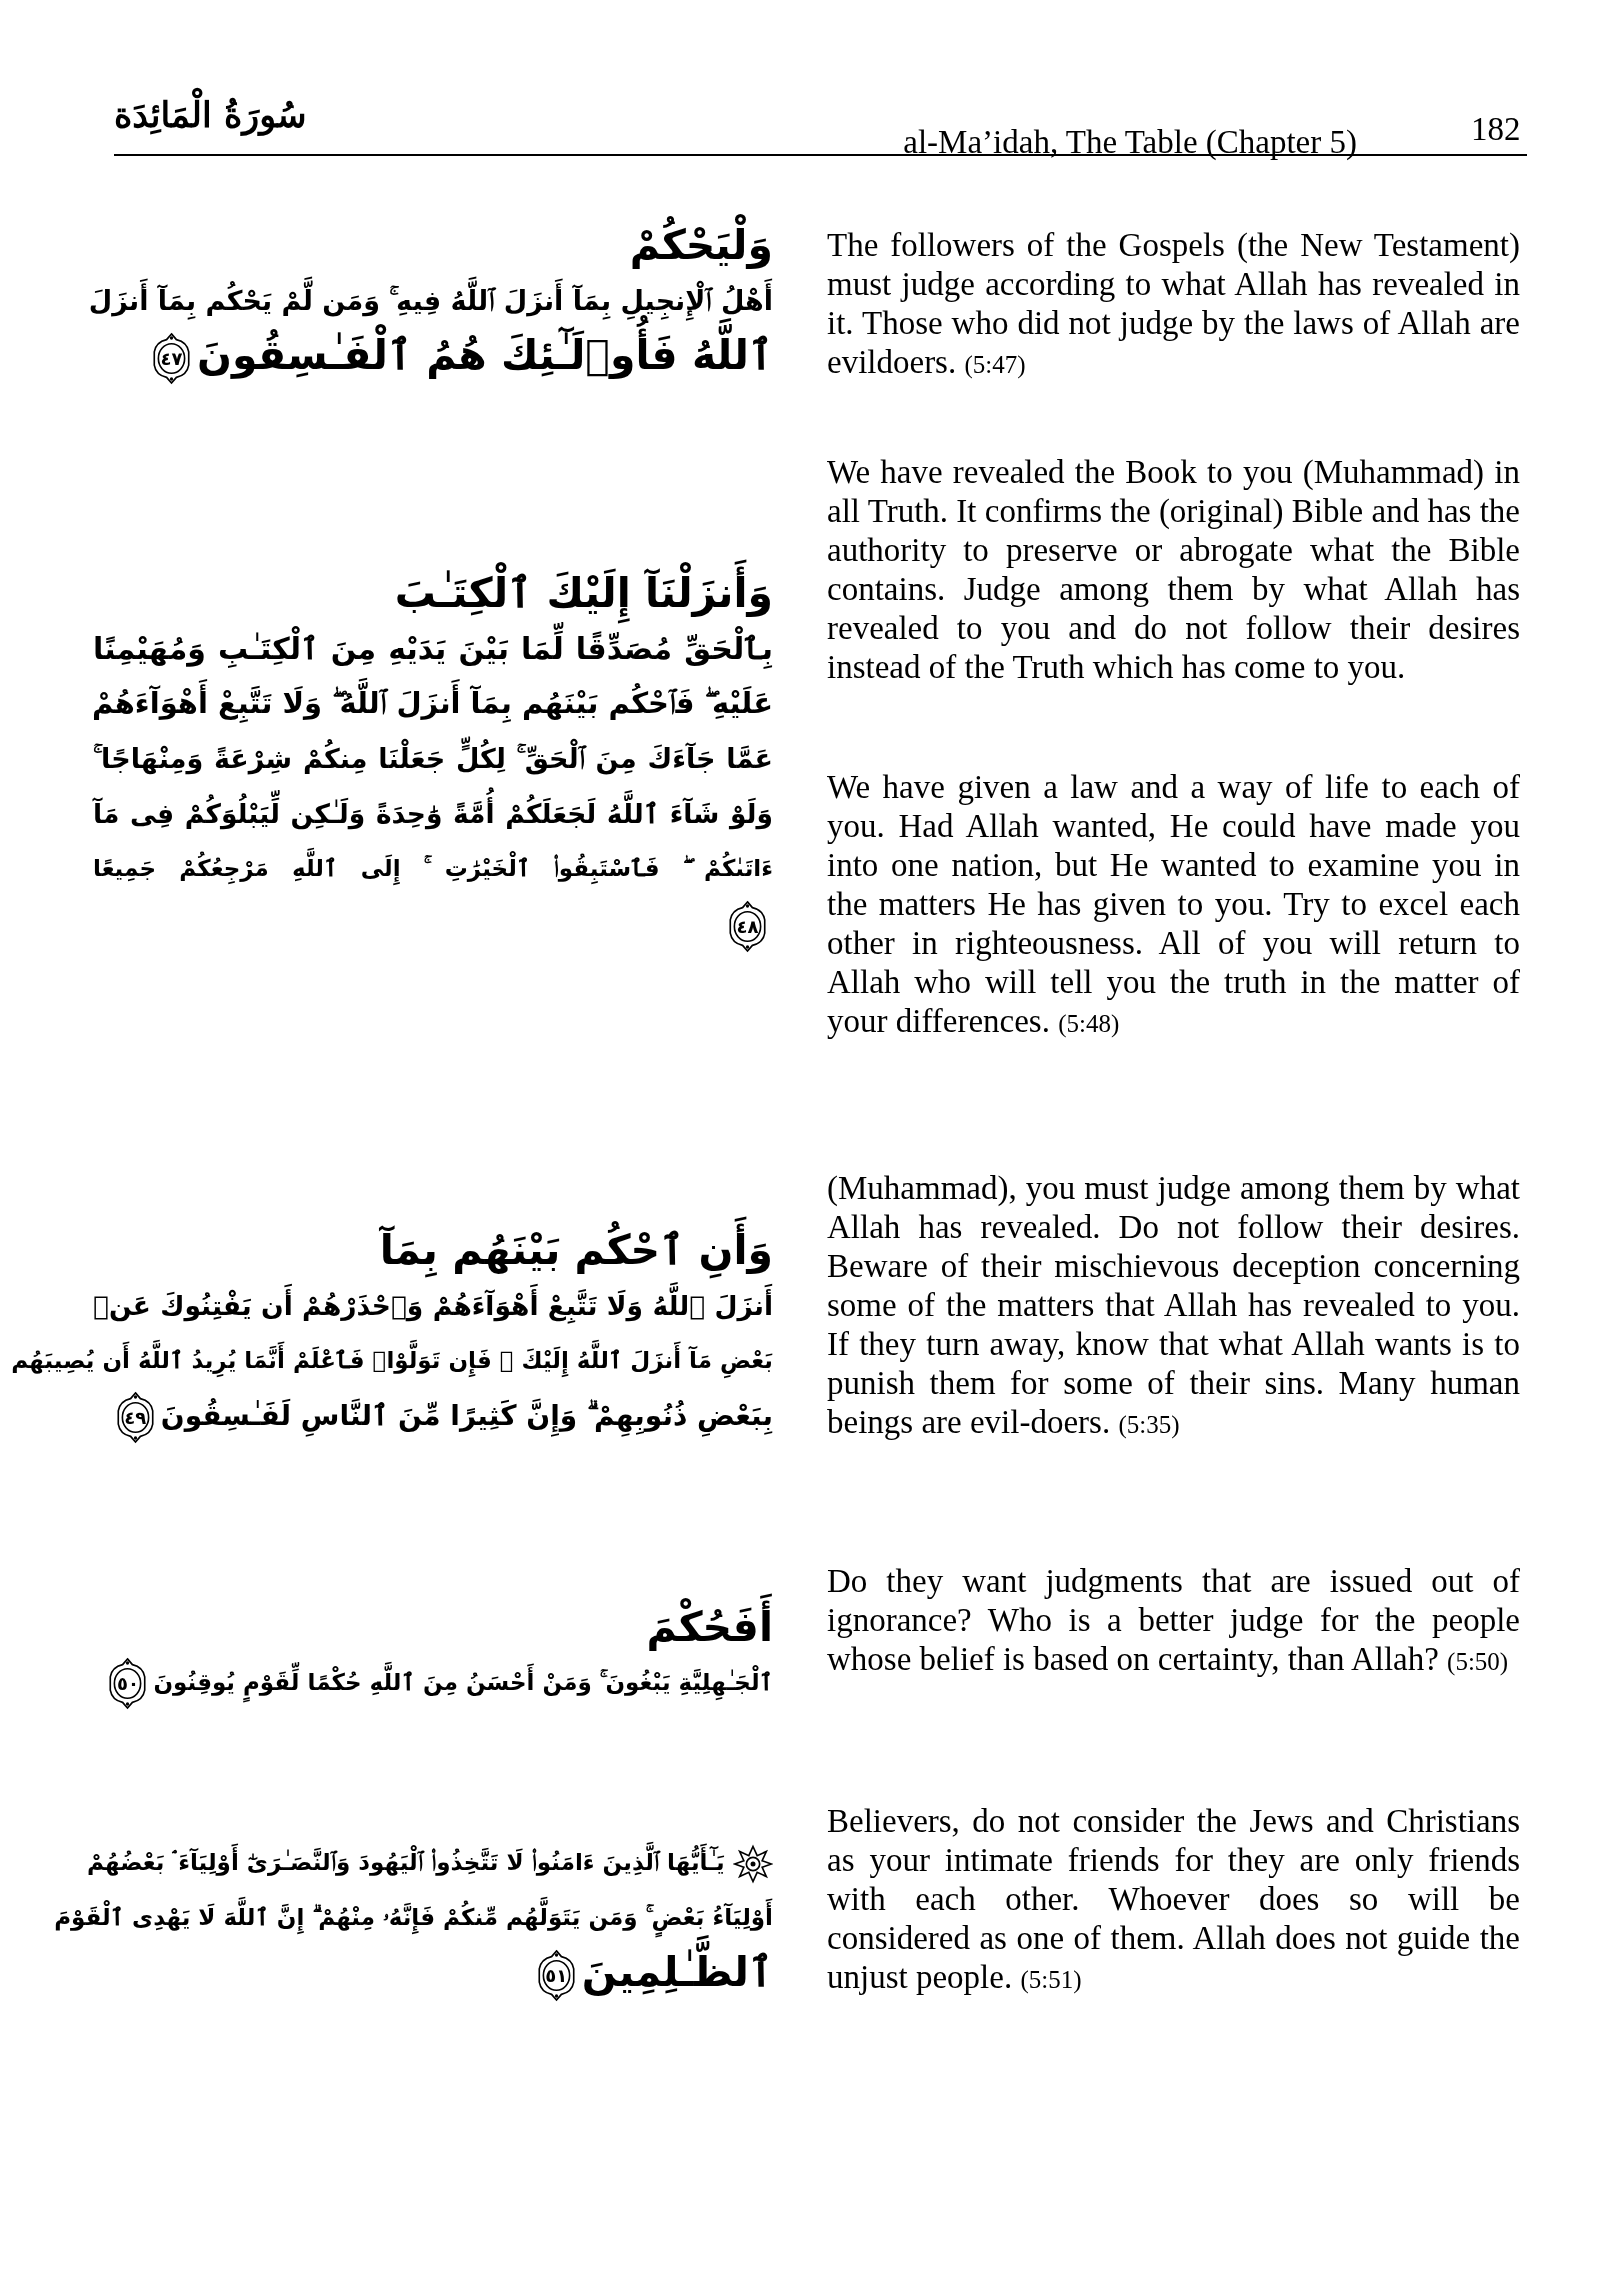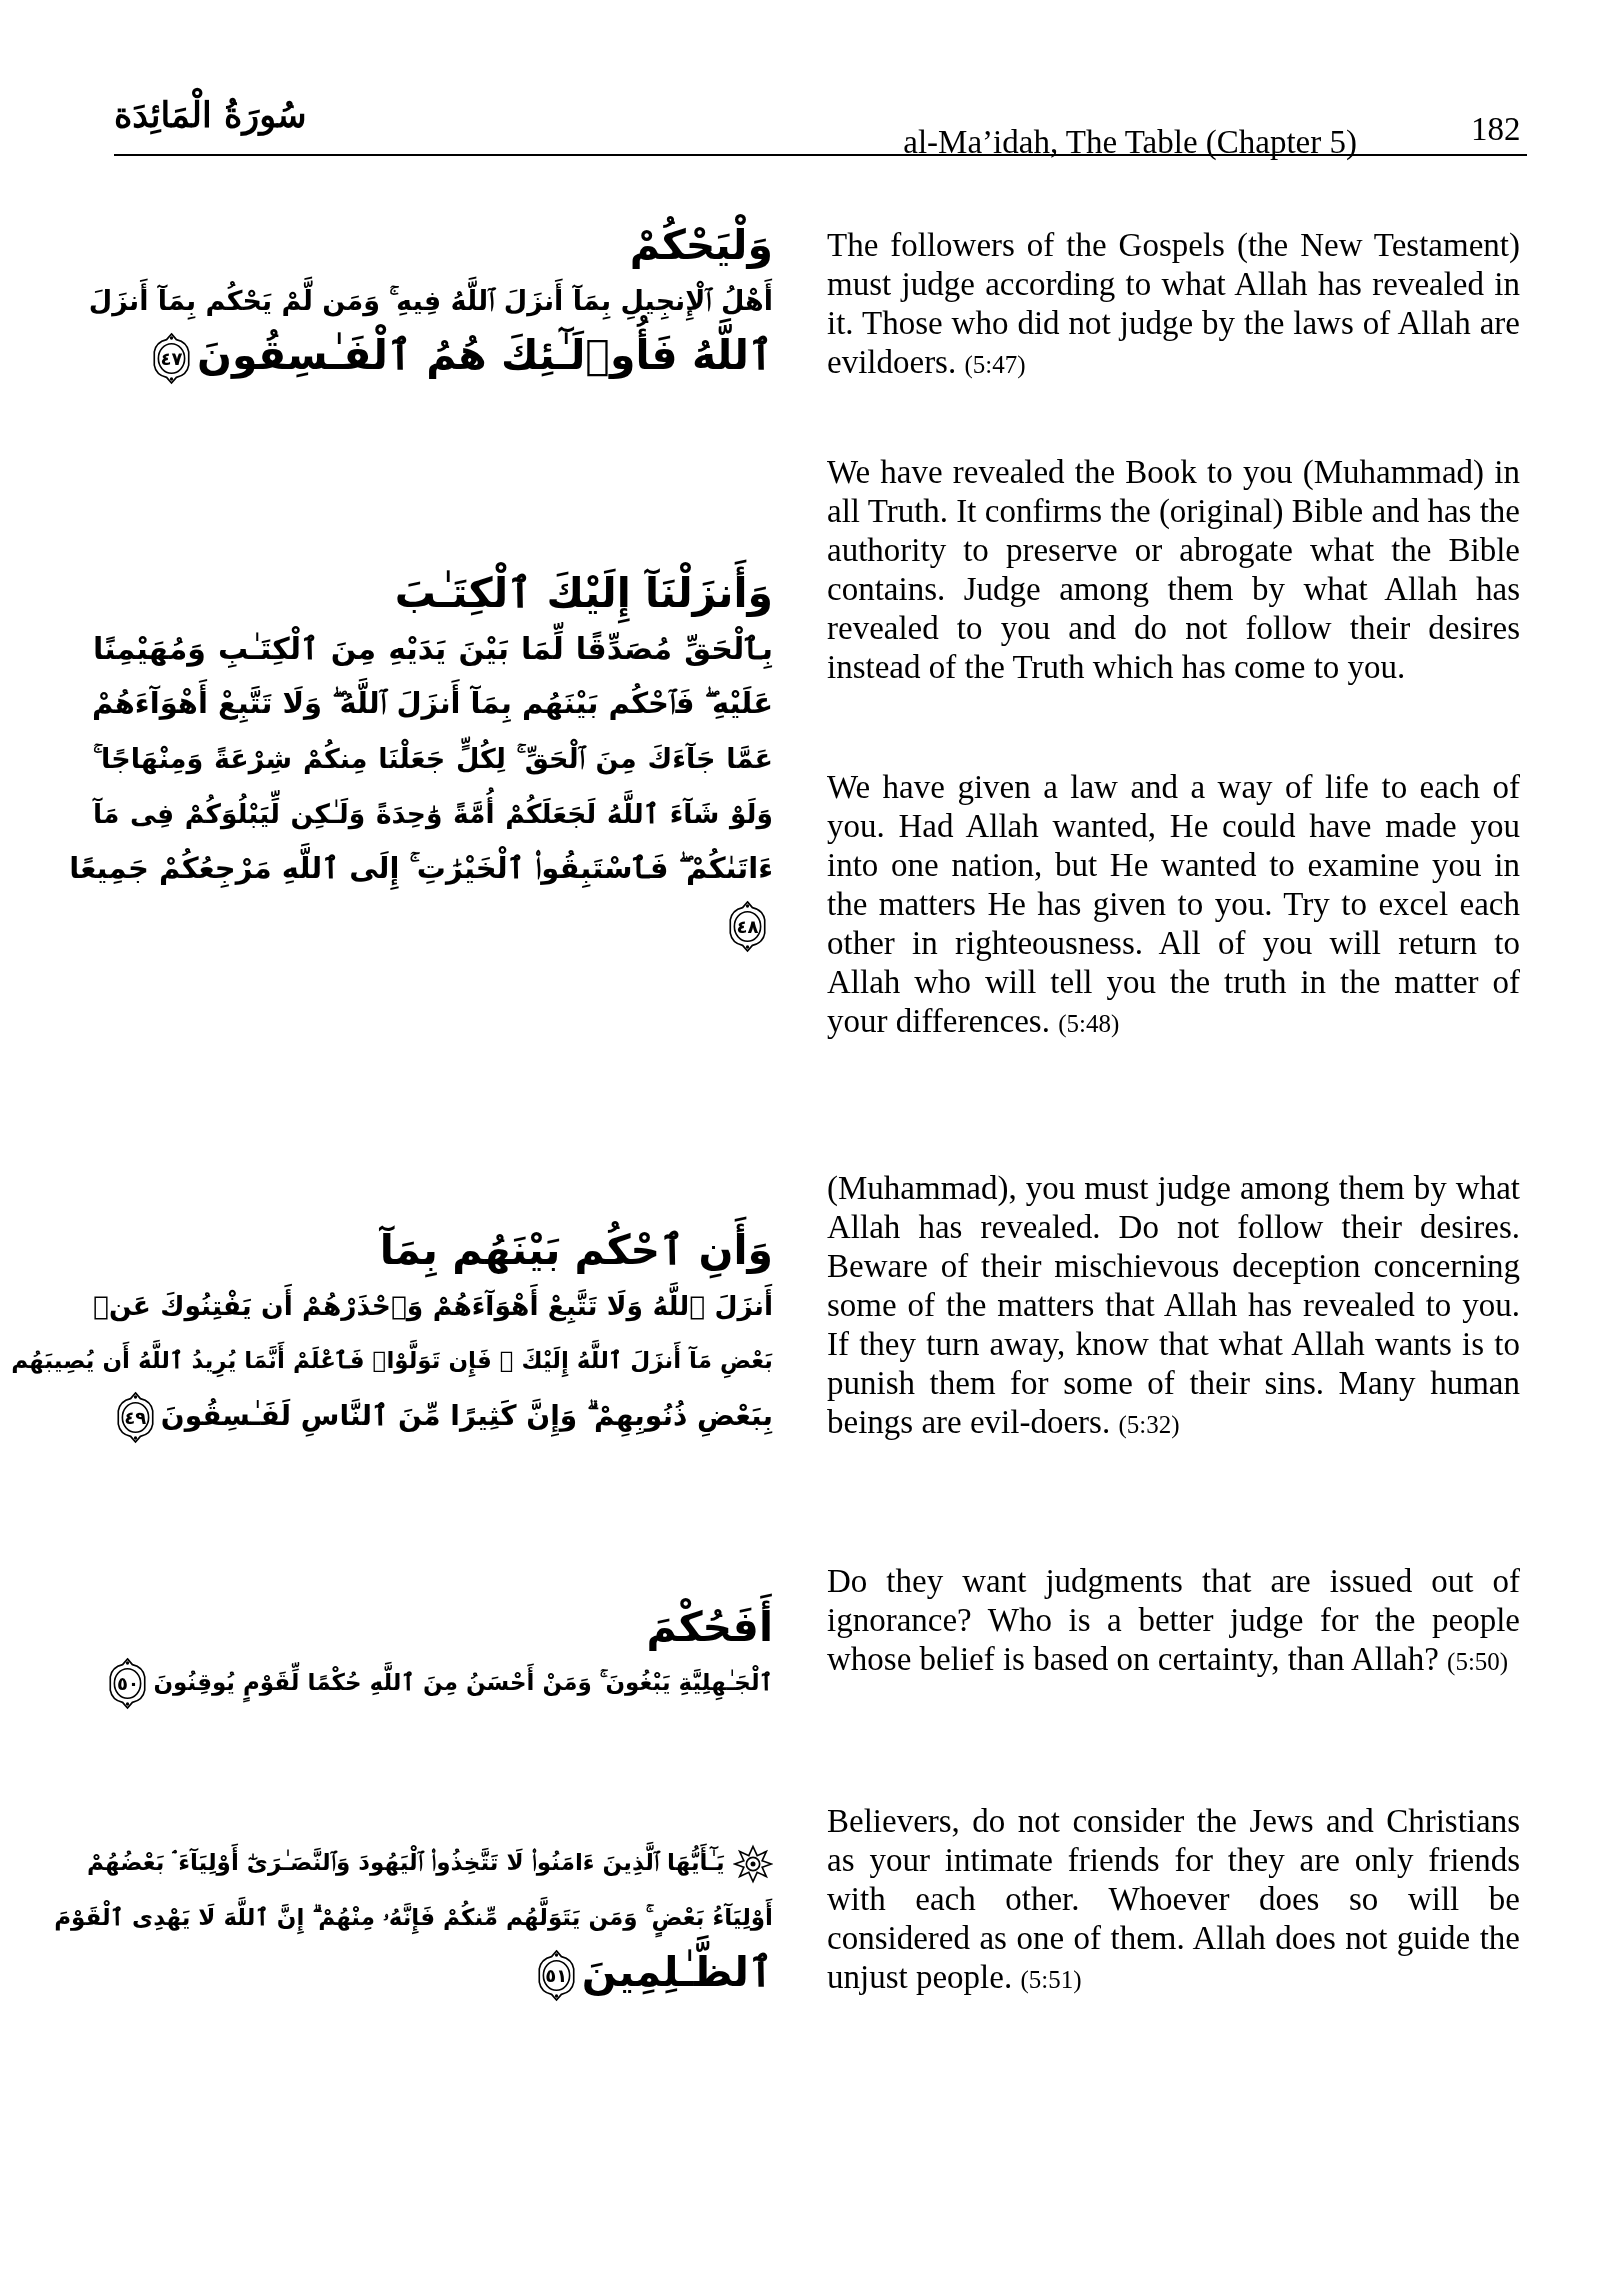--- a/index.html
+++ b/index.html
@@ -53,42 +53,42 @@
 <div class="en-block" style="top:226px;">
   <p><span>The followers of the Gospels (the New Testament) must judge according to what Allah has revealed in it. Those who did not judge by the laws of Allah are evildoers.</span> <span class="ref">(5:47)</span></p>
 </div>
 
 <div class="ar-block" style="top:534px;">
   <span class="ar-line">وَأَنزَلْنَآ إِلَيْكَ ٱلْكِتَـٰبَ</span>
   <span class="ar-line justify" style="font-size: 30px;">بِٱلْحَقِّ مُصَدِّقًا لِّمَا بَيْنَ يَدَيْهِ مِنَ ٱلْكِتَـٰبِ وَمُهَيْمِنًا</span>
   <span class="ar-line justify" style="font-size: 29px;">عَلَيْهِ ۖ فَٱحْكُم بَيْنَهُم بِمَآ أَنزَلَ ٱللَّهُ ۖ وَلَا تَتَّبِعْ أَهْوَآءَهُمْ</span>
   <span class="ar-line justify" style="font-size: 27px;">عَمَّا جَآءَكَ مِنَ ٱلْحَقِّ ۚ لِكُلٍّ جَعَلْنَا مِنكُمْ شِرْعَةً وَمِنْهَاجًا ۚ</span>
   <span class="ar-line justify" style="font-size: 26.5px;">وَلَوْ شَآءَ ٱللَّهُ لَجَعَلَكُمْ أُمَّةً وَٰحِدَةً وَلَـٰكِن لِّيَبْلُوَكُمْ فِى مَآ</span>
-  <span class="ar-line justify" style="font-size: 29px;">ءَاتَىٰكُمْ ۖ فَٱسْتَبِقُوا۟ ٱلْخَيْرَٰتِ ۚ إِلَى ٱللَّهِ مَرْجِعُكُمْ جَمِيعًا</span>
+  <span class="ar-line justify" style="font-size: 23px;">ءَاتَىٰكُمْ ۖ فَٱسْتَبِقُوا۟ ٱلْخَيْرَٰتِ ۚ إِلَى ٱللَّهِ مَرْجِعُكُمْ جَمِيعًا</span>
   <span class="ar-line"><span class="verse-marker"><svg viewBox="0 0 50 64" width="41" height="53">
           <use href="#ayah-medallion"></use>
         </svg><span class="num">٤٨</span></span></span>
 </div>
 <div class="en-block" style="top:453px;">
   <p>We have revealed the Book to you (Muhammad) in all Truth. It confirms the (original) Bible and has the authority to preserve or abrogate what the Bible contains. Judge among them by what Allah has revealed to you and do not follow their desires instead of the Truth which has come to you.</p>
 </div>
 <div class="en-block" style="top:768px;">
   <p><span>We have given a law and a way of life to each of you. Had Allah wanted, He could have made you into one nation, but He wanted to examine you in the matters He has given to you. Try to excel each other in righteousness. All of you will return to Allah who will tell you the truth in the matter of your differences.</span> <span class="ref">(5:48)</span></p>
 </div>
 
 <div class="ar-block" style="top:1191px;">
   <span class="ar-line">وَأَنِ ٱحْكُم بَيْنَهُم بِمَآ</span>
   <span class="ar-line justify" style="font-size: 26.5px;">أَنزَلَ ٱللَّهُ وَلَا تَتَّبِعْ أَهْوَآءَهُمْ وَٱحْذَرْهُمْ أَن يَفْتِنُوكَ عَنۢ</span>
   <span class="ar-line justify" style="font-size: 23px;">بَعْضِ مَآ أَنزَلَ ٱللَّهُ إِلَيْكَ ۖ فَإِن تَوَلَّوْا۟ فَٱعْلَمْ أَنَّمَا يُرِيدُ ٱللَّهُ أَن يُصِيبَهُم</span>
   <span class="ar-line" style="font-size: 28px;"><span>بِبَعْضِ ذُنُوبِهِمْ ۗ وَإِنَّ كَثِيرًا مِّنَ ٱلنَّاسِ لَفَـٰسِقُونَ</span><span class="verse-marker"><svg viewBox="0 0 50 64" width="41" height="53">
           <use href="#ayah-medallion"></use>
         </svg><span class="num">٤٩</span></span></span>
 </div>
 <div class="en-block" style="top:1169px;">
-  <p><span>(Muhammad), you must judge among them by what Allah has revealed. Do not follow their desires. Beware of their mischievous deception concerning some of the matters that Allah has revealed to you. If they turn away, know that what Allah wants is to punish them for some of their sins. Many human beings are evil-doers.</span> <span class="ref">(5:32)</span></p>
+  <p><span>(Muhammad), you must judge among them by what Allah has revealed. Do not follow their desires. Beware of their mischievous deception concerning some of the matters that Allah has revealed to you. If they turn away, know that what Allah wants is to punish them for some of their sins. Many human beings are evil-doers.</span> <span class="ref">(5:35)</span></p>
 </div>
 
 <div class="ar-block" style="top:1568px;">
   <span class="ar-line">أَفَحُكْمَ</span>
   <span class="ar-line" style="font-size: 23px;"><span>ٱلْجَـٰهِلِيَّةِ يَبْغُونَ ۚ وَمَنْ أَحْسَنُ مِنَ ٱللَّهِ حُكْمًا لِّقَوْمٍ يُوقِنُونَ</span><span class="verse-marker"><svg viewBox="0 0 50 64" width="41" height="53">
           <use href="#ayah-medallion"></use>
         </svg><span class="num">٥٠</span></span></span>
 </div>
 <div class="en-block" style="top:1562px;">
   <p><span>Do they want judgments that are issued out of ignorance? Who is a better judge for the people whose belief is based on certainty, than Allah?</span> <span class="ref">(5:50)</span></p>

